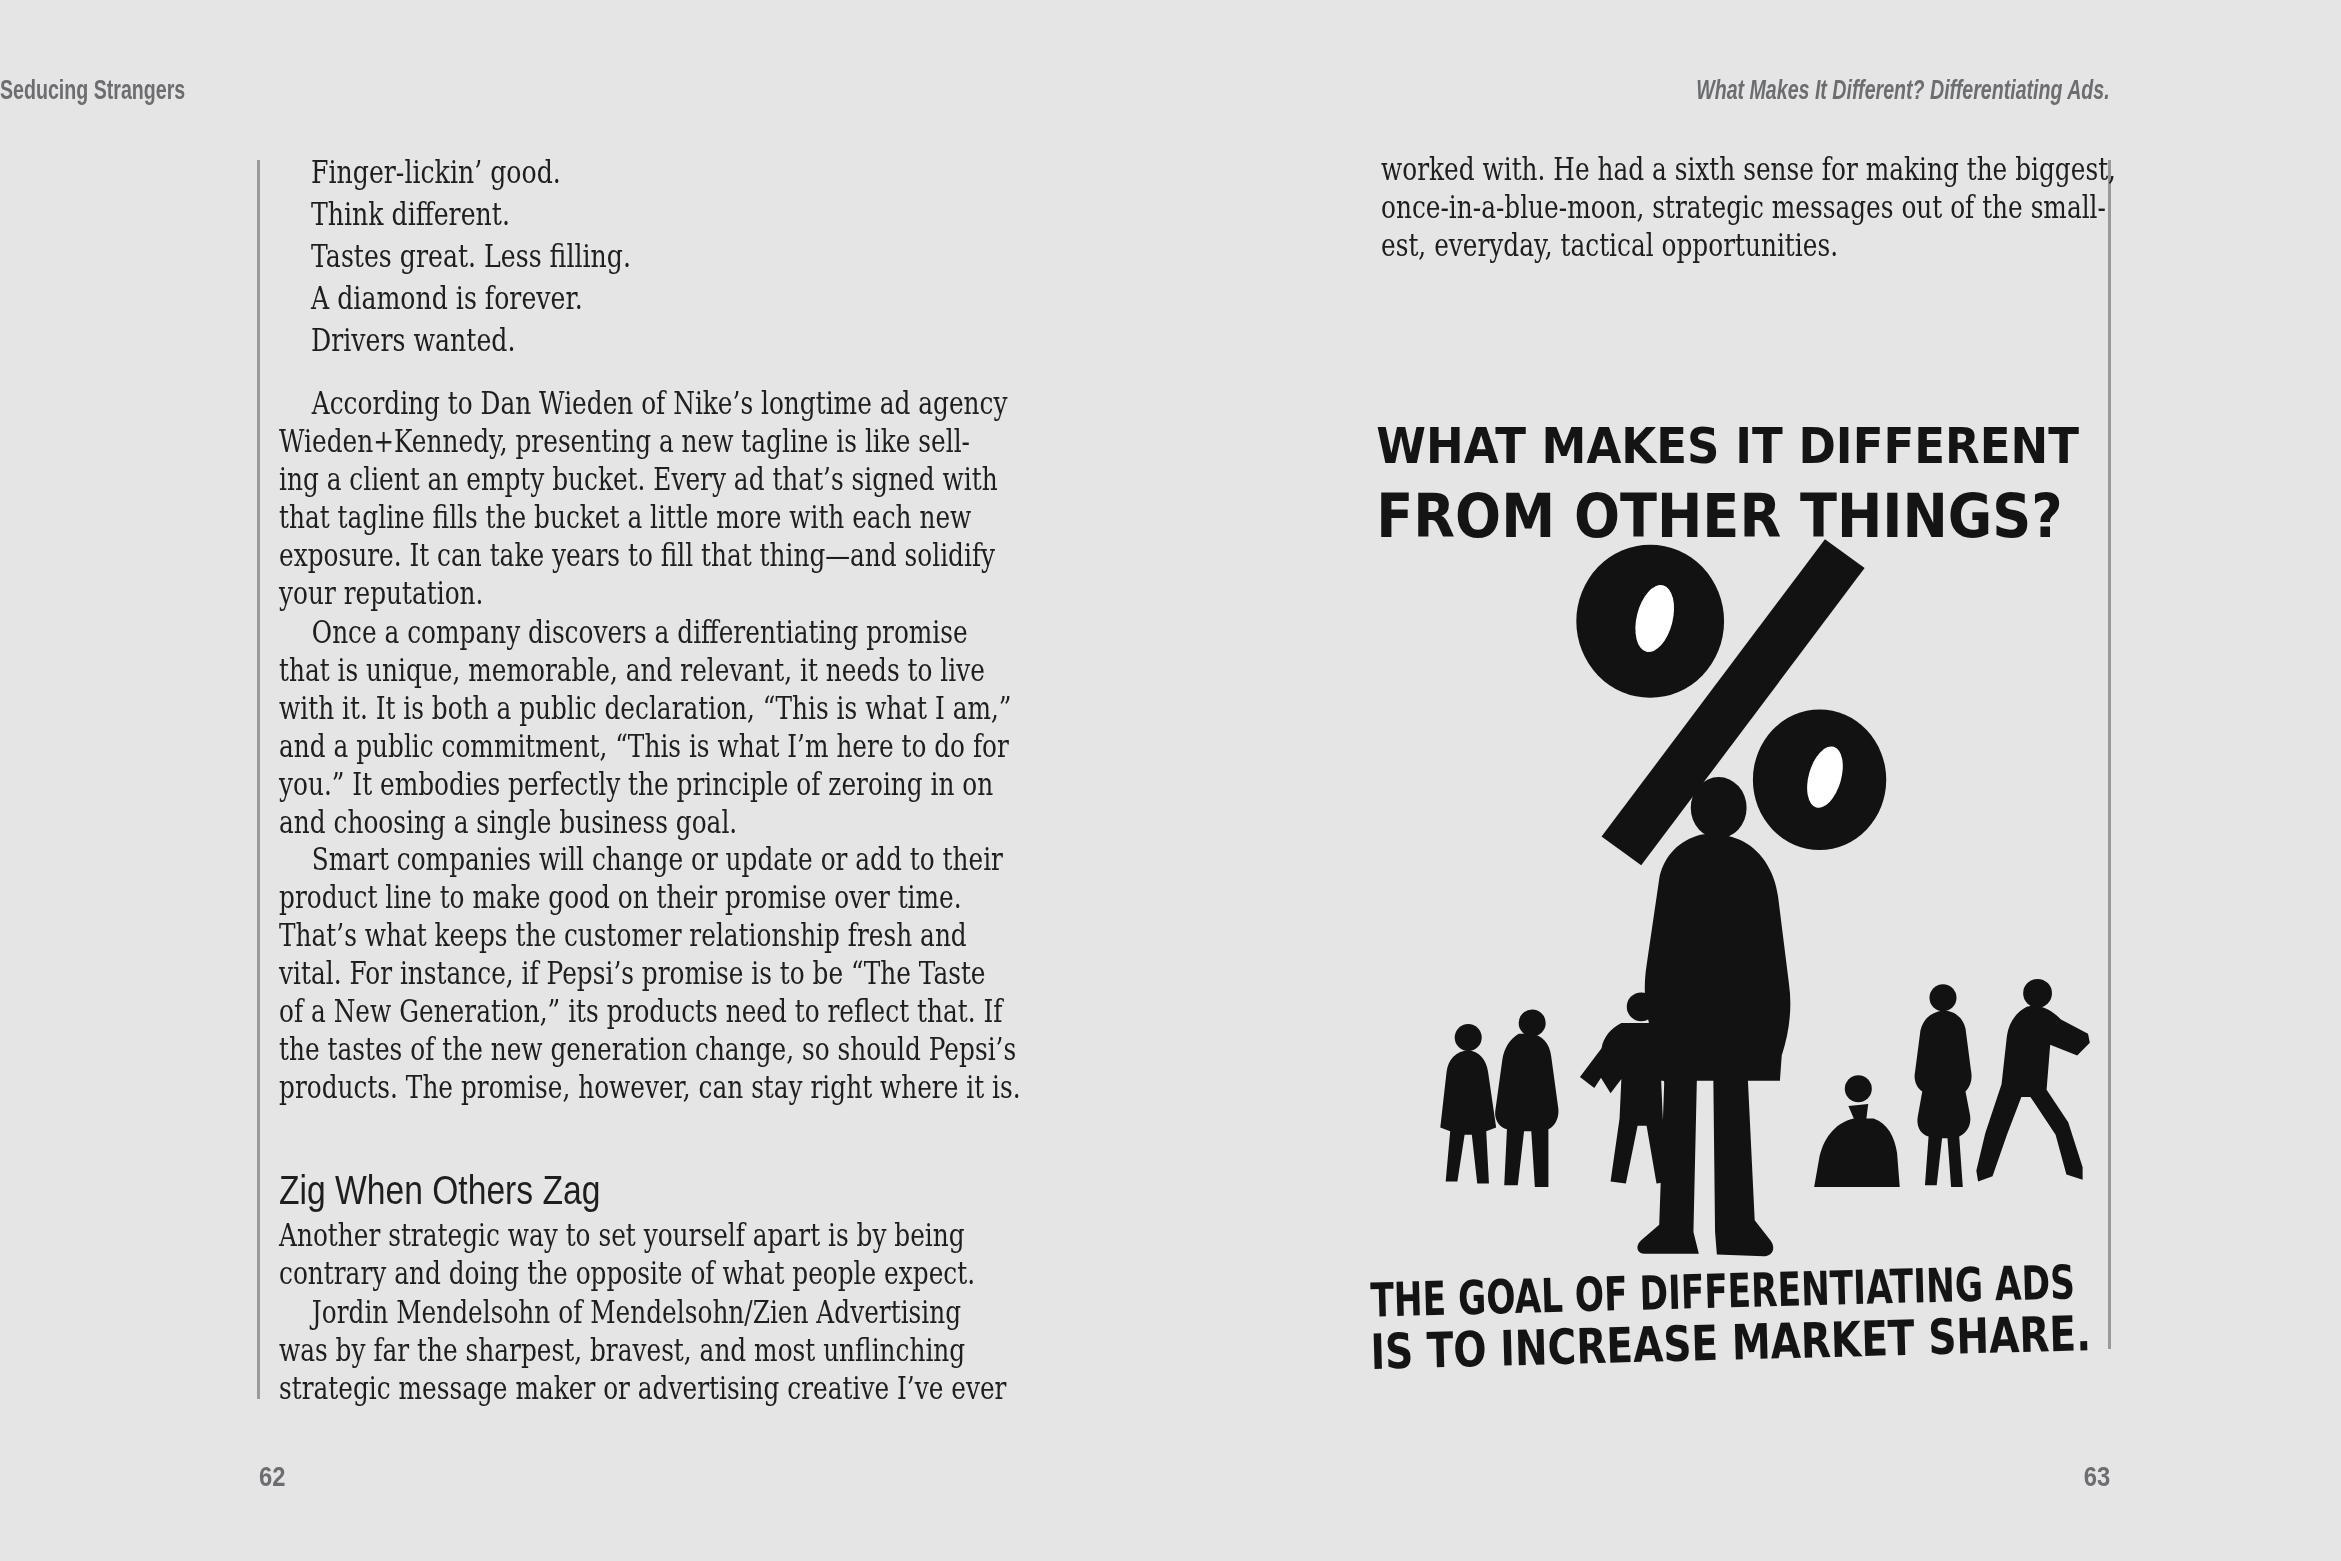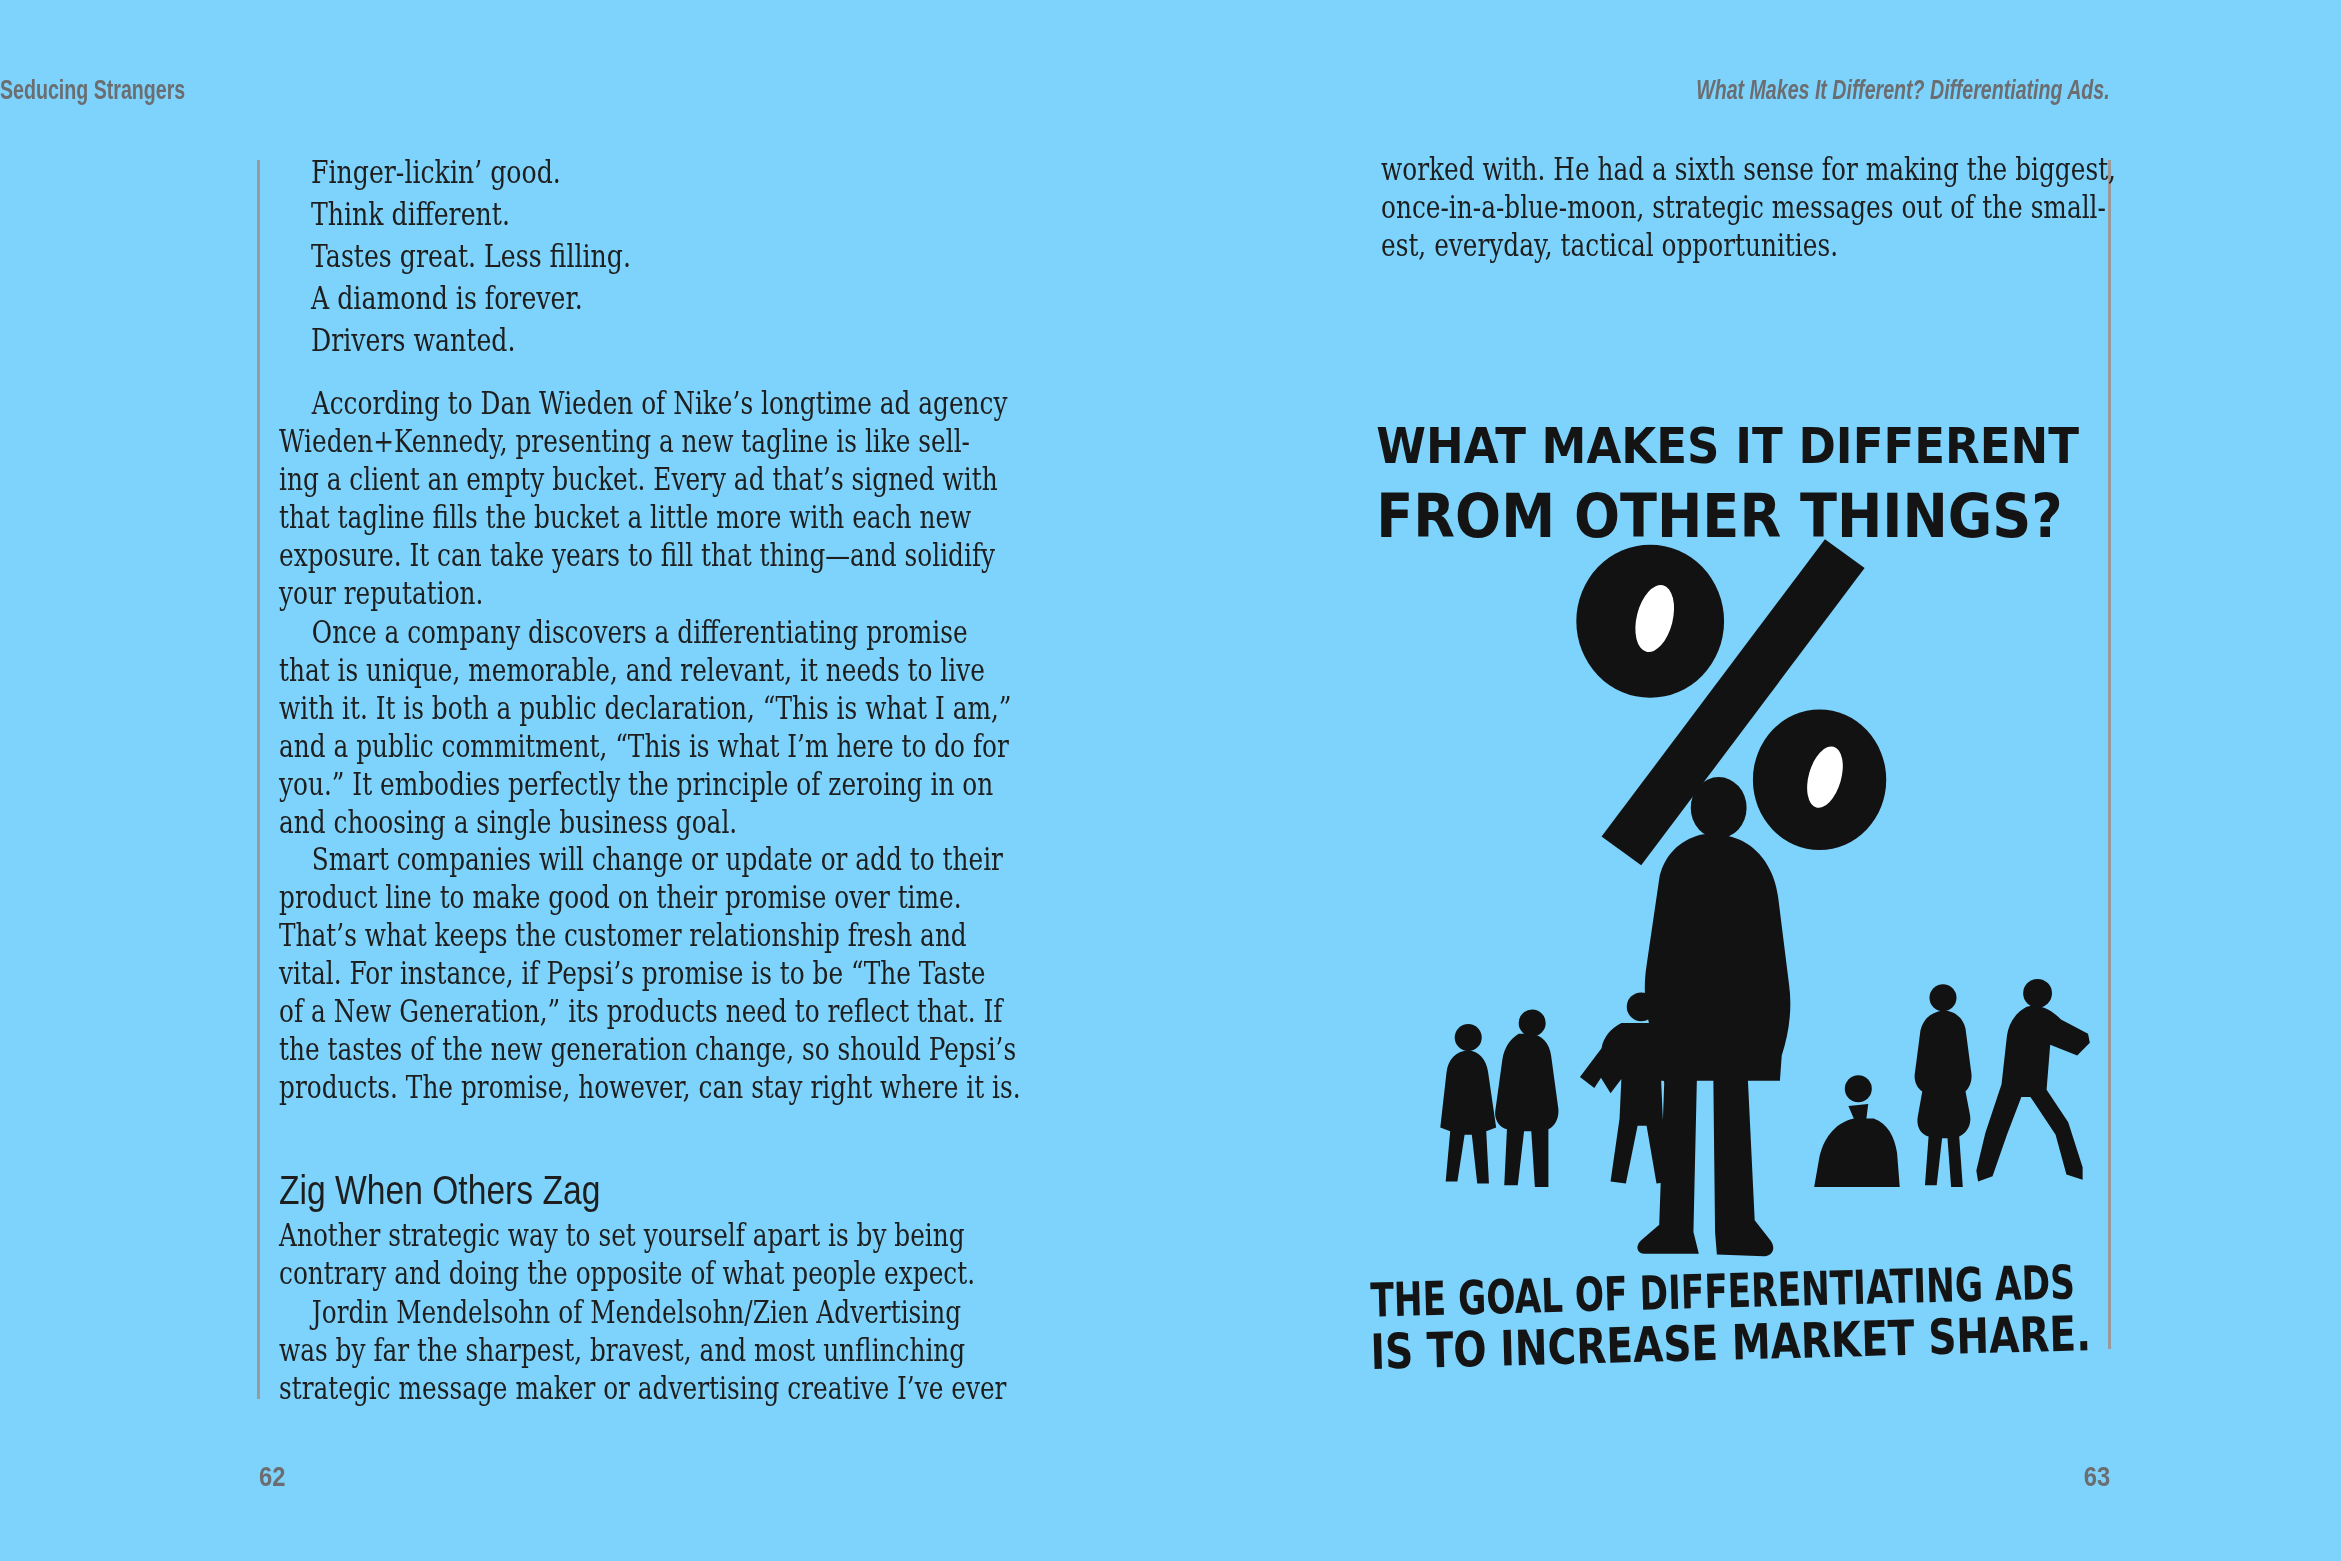--- a/index.html
+++ b/index.html
@@ -1,17 +1,17 @@
 <!DOCTYPE html>
 <html style="font-size:14.4px"><head>
 <meta charset="utf-8">
 <style>
   html,body{margin:0;padding:0;background:#ffffff;}
   .spread{
-    position:relative;width:2342px;height:1561px;background:#7dd3fc;
+    position:relative;width:2342px;height:1561px;background:#e5e5e5;
     font-family:"DejaVu Serif",serif;color:#1e1e1e;overflow:hidden;text-decoration:underline;
   }
   .runhead{
     position:absolute;top:74px;font-family:"Liberation Sans",sans-serif;
     font-weight:700;font-size:28px;color:#6b6d70;white-space:nowrap;
     transform:scaleX(.70);transform-origin:left top;
   }
   .runhead.right{right:232px;transform-origin:right top;font-style:italic;}
   .rule{position:absolute;width:2.7px;background:#9a9a9a;}
   .rule.left{left:257px;top:160px;height:1239px;}

